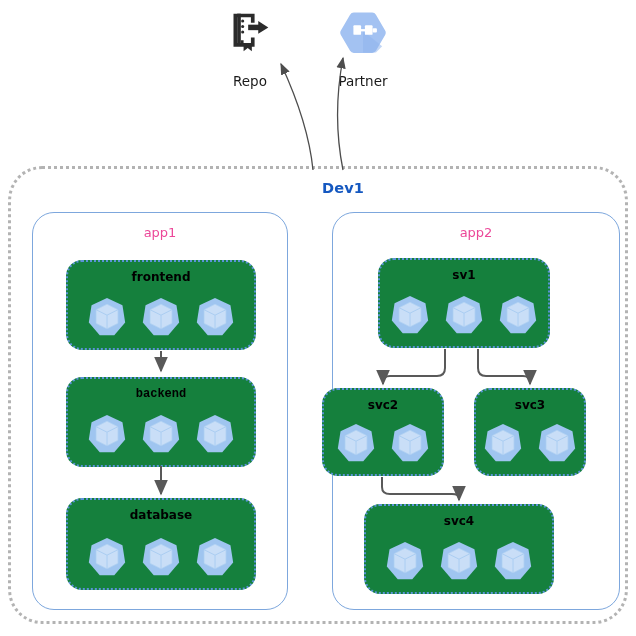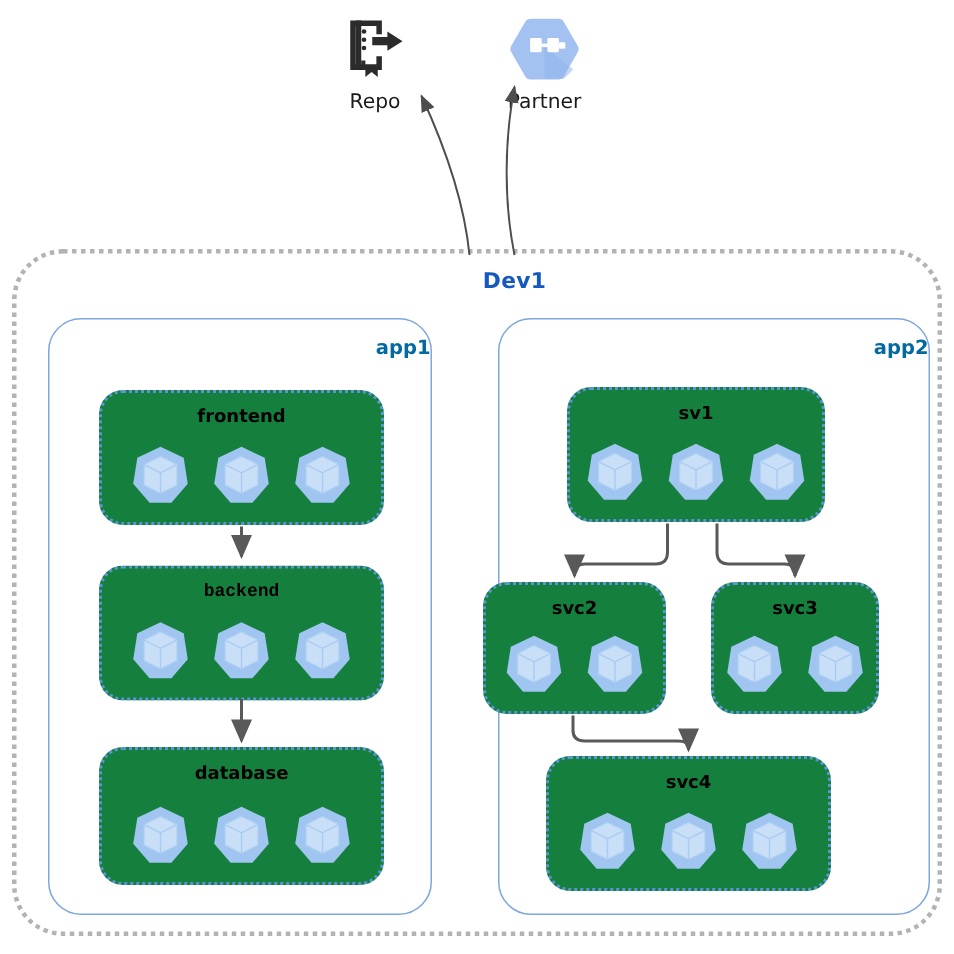--- a/index.html
+++ b/index.html
@@ -32,21 +32,21 @@
   .ext-node {
     position: absolute;
     display: flex;
     flex-direction: column;
     align-items: center;
     width: 110px;
   }
   .ext-label {
     font-size: 13.5px;
     color: #1a1a1a;
-    margin-top: 7px;
+    margin-top: 20px;
     line-height: 1.1;
     white-space: nowrap;
   }
   #repo-node { left: 195px; top: 10px; }
   #partner-node { left: 308px; top: 8px; }
 
   .repo-icon { width: 44px; height: 44px; display:block; }
   .partner-icon { width: 46px; height: 46px; display:block; }
 
   
@@ -80,24 +80,24 @@
     border: 1.6px solid #7da7dd;
     border-radius: 22px;
     box-sizing: border-box;
     background: #ffffff;
   }
   .app-title {
     position: absolute;
     left: 0;
     width: 100%;
     top: 12px;
-    text-align: right;
+    text-align: center;
     font-size: 13px;
-    font-weight: bold;
-    color: #0369a1;
+    font-weight: normal;
+    color: #ec4899;
   }
   #app1-box { left: 32px; top: 212px; width: 256px; height: 398px; }
   #app2-box { left: 312px; top: 212px; width: 288px; height: 398px; margin-left: 20px; }
 
   
   .svc-box {
     position: absolute;
     border: 2px dotted #5b93d8;
     border-radius: 16px;
     box-sizing: border-box;

